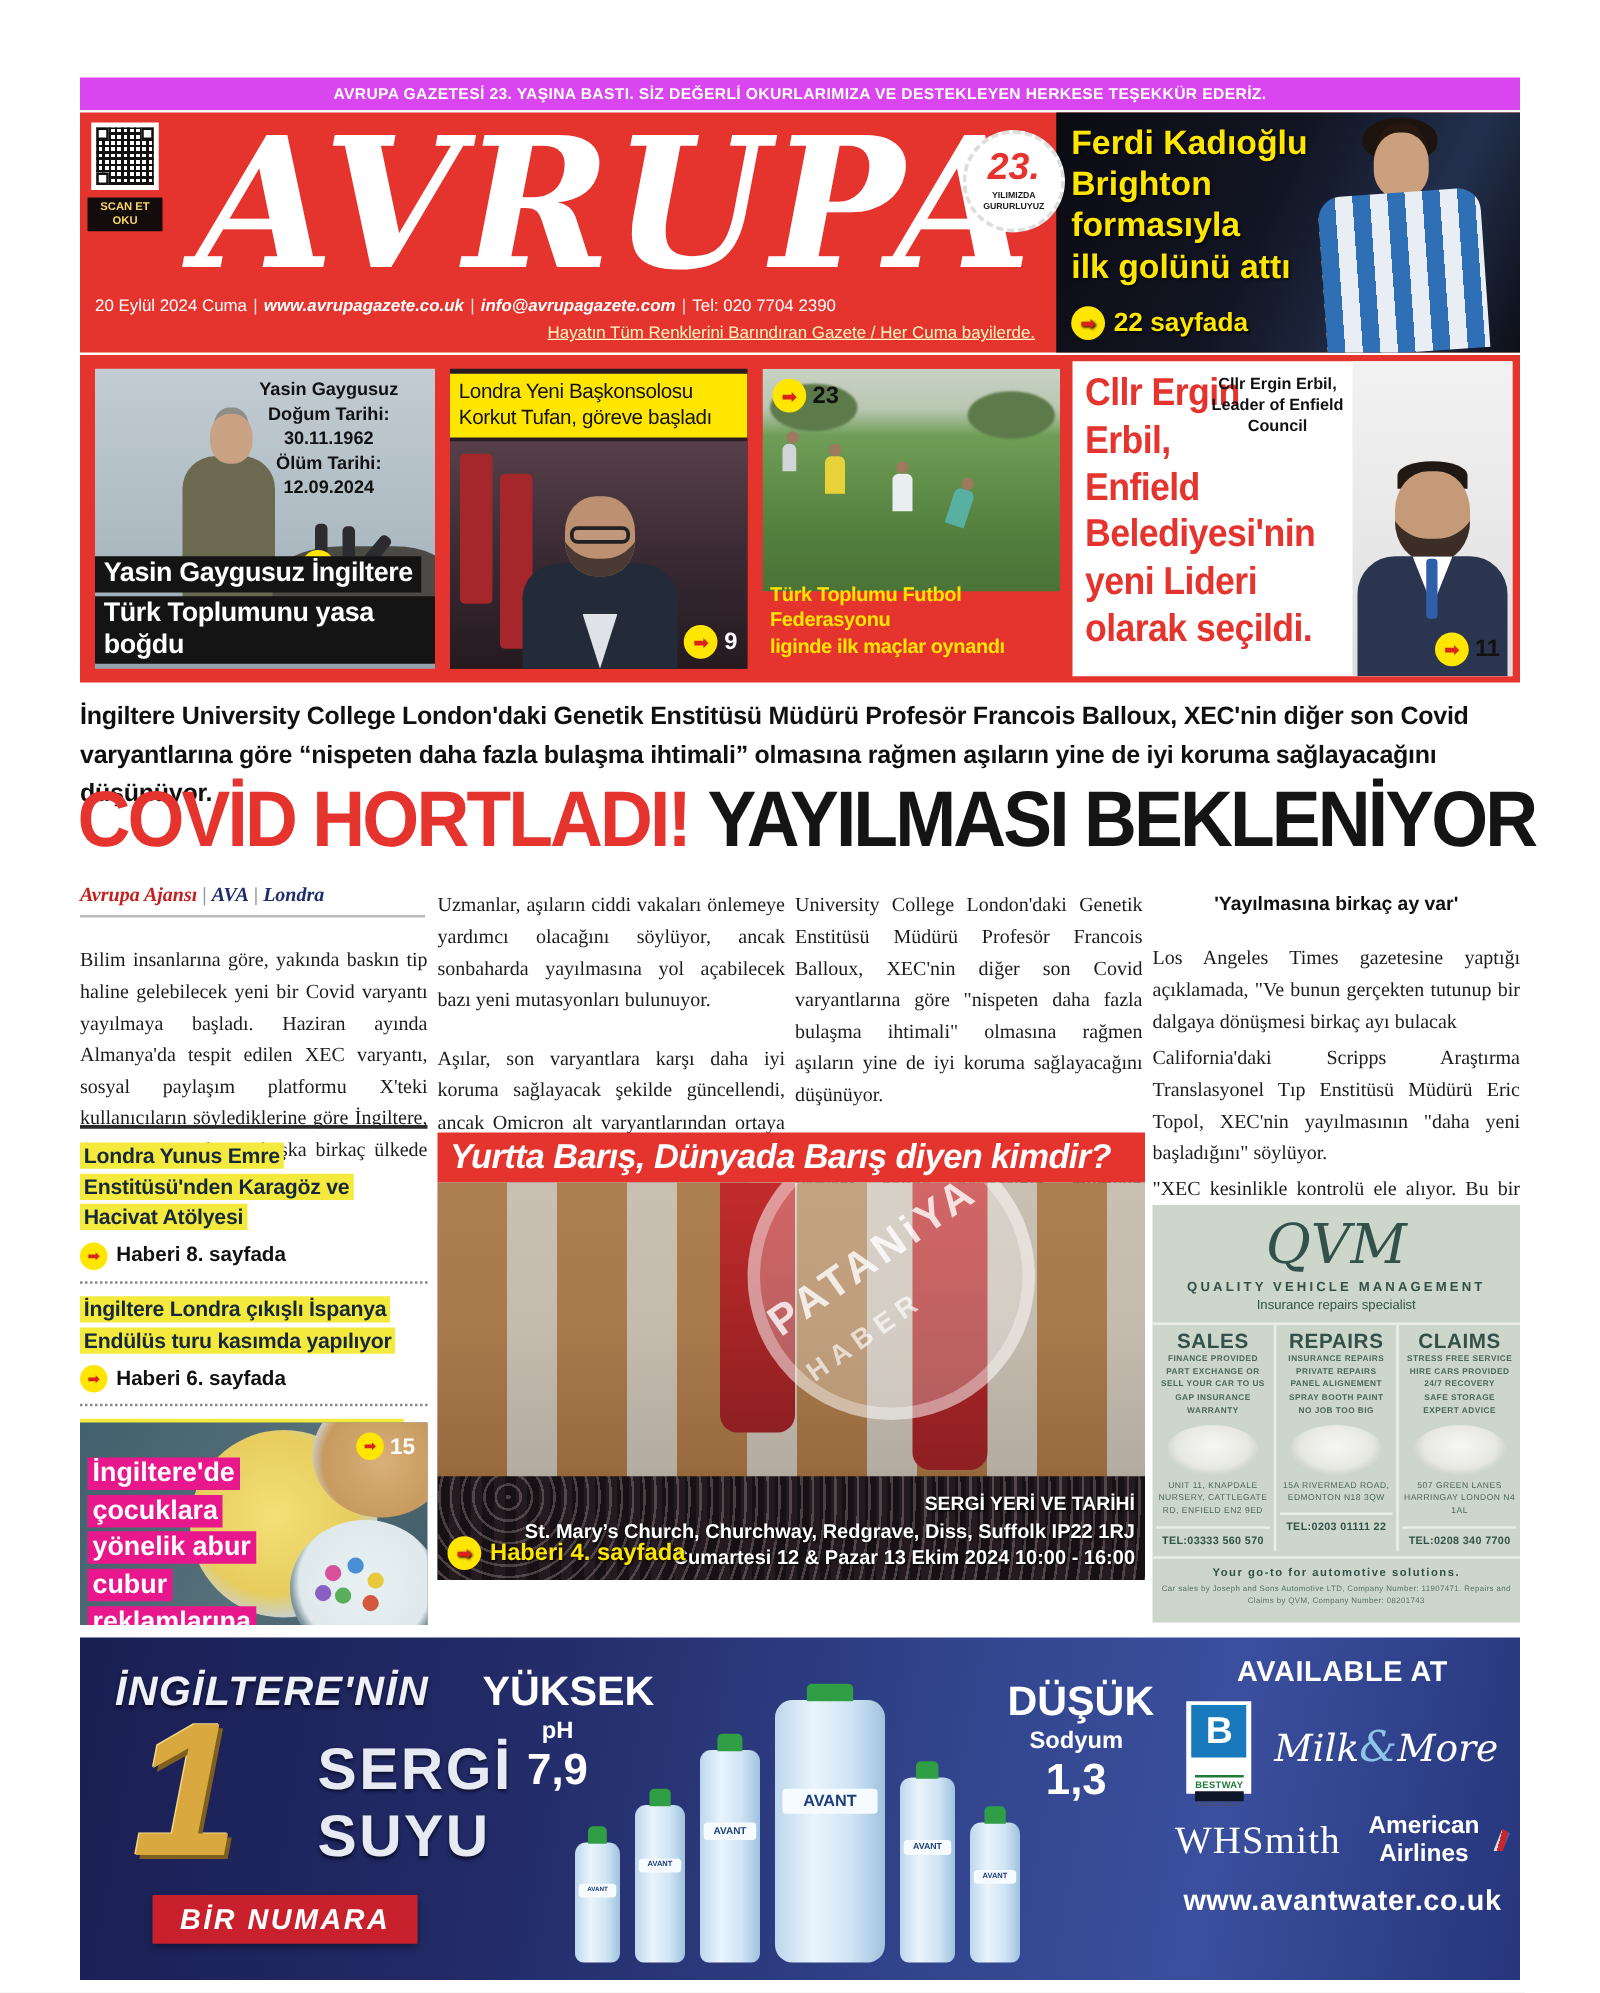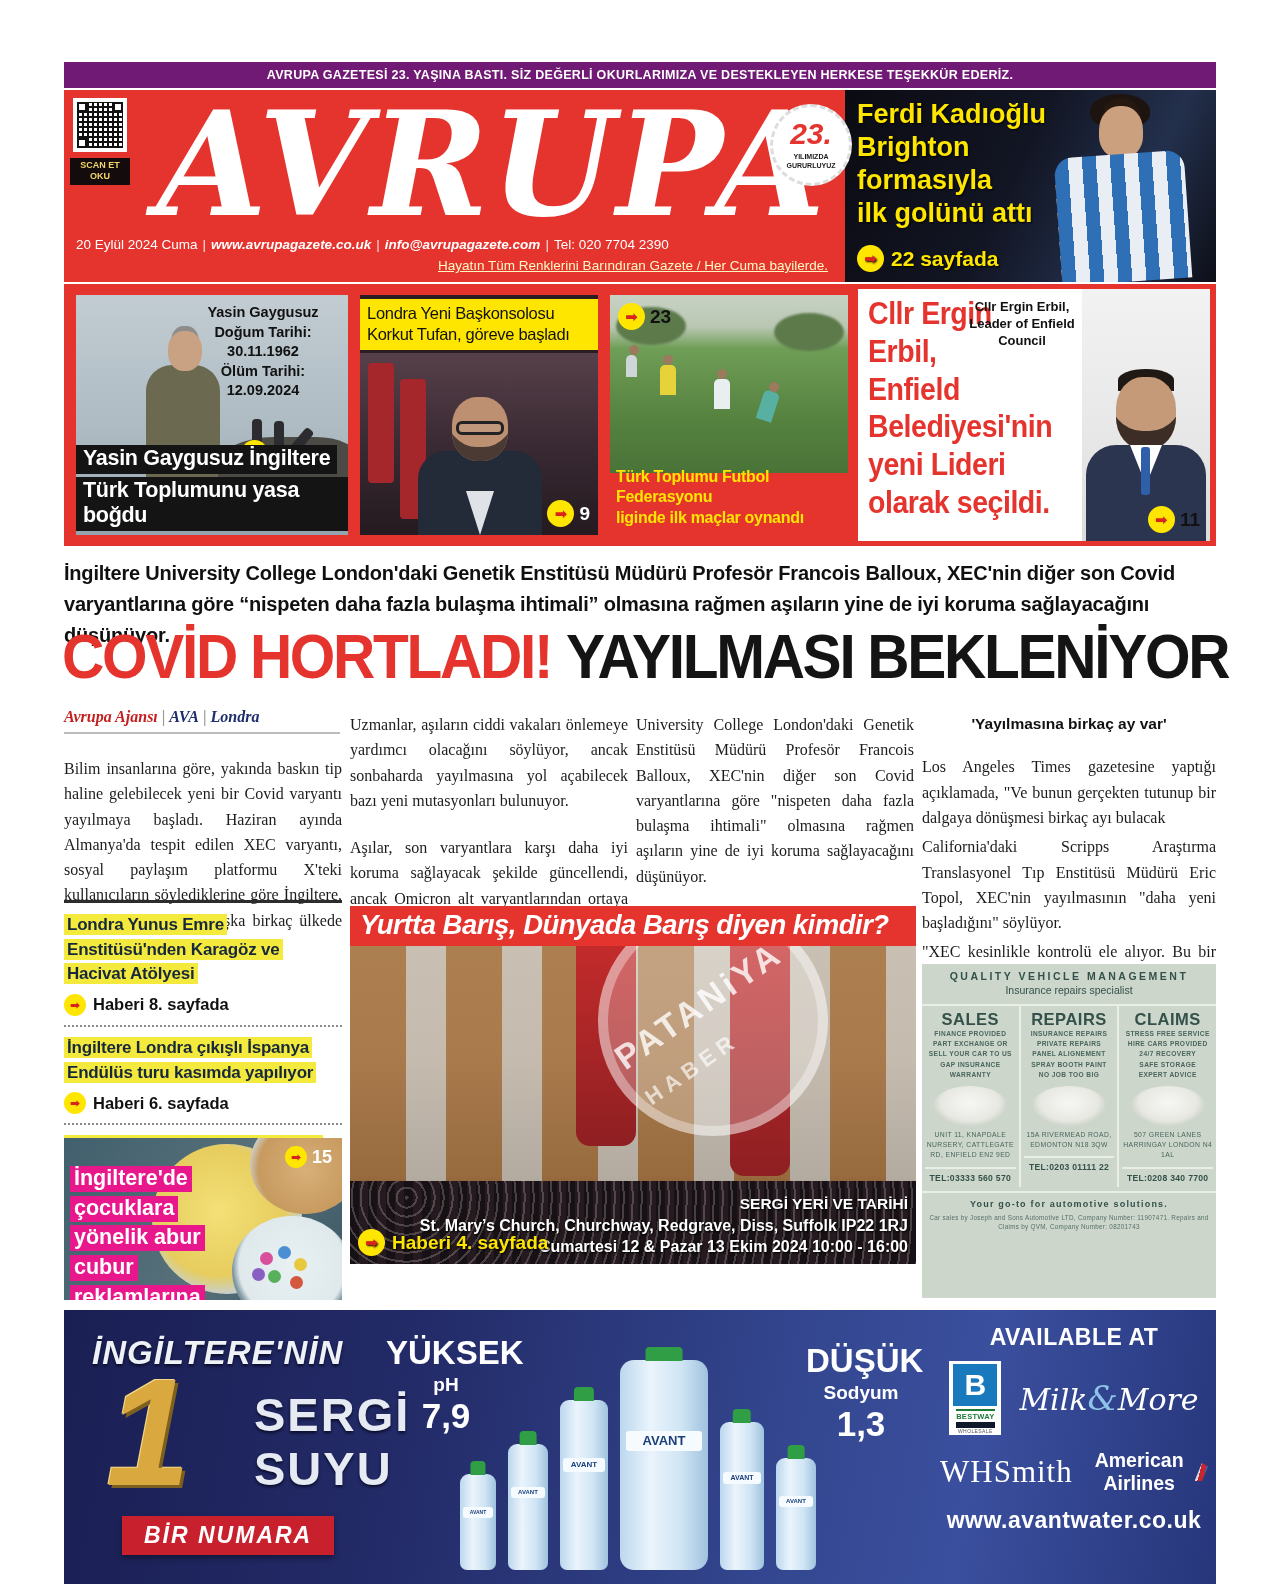--- a/index.html
+++ b/index.html
@@ -1,21 +1,21 @@
 <!DOCTYPE html>
 <html><head>
 <meta charset="utf-8">
 <style>
   * { margin:0; padding:0; box-sizing:border-box; }
   body { background:#e9e9e9; font-family:"Liberation Sans", sans-serif; }
   .page { position:relative; width:1280px; height:1594px; background:#fff; margin:0 auto; overflow:hidden; }
 
   
   .top-banner { position:absolute; left:64px; top:62px; width:1152px; height:26px;
-    background:#701a75; color:#fff; font-size:12.5px; font-weight:bold; letter-spacing:.3px;
+    background:#d946ef; color:#fff; font-size:12.5px; font-weight:bold; letter-spacing:.3px;
     display:flex; align-items:center; justify-content:center; }
 
   
   .masthead { position:absolute; left:64px; top:90px; width:1152px; height:192px; background:#e5342e; }
   .qr-box { position:absolute; left:9px; top:8px; width:54px; height:54px; background:#fff; padding:4px; }
   .qr-inner { width:100%; height:100%; position:relative;
     background:
       repeating-linear-gradient(0deg,#111 0 2px,transparent 2px 5px),
       repeating-linear-gradient(90deg,#111 0 2px,#fff 2px 5px); }
   .qr-corner { position:absolute; width:10px; height:10px; border:2.5px solid #111; background:#fff; }
@@ -234,21 +234,21 @@
     width:42%; height:14px; border-radius:4px 4px 0 0; background:#2f9e44; }
   .bottle-label { position:absolute; left:7%; top:34%; width:86%; background:#f6fbff; border-radius:3px;
     text-align:center; color:#1c3f7a; font-weight:900; padding:2px 0 3px; }
   .b1{width:36px;height:96px}.b2{width:40px;height:126px}.b3{width:48px;height:170px}
   .b4{width:88px;height:210px;border-radius:14px}.b5{width:44px;height:148px}.b6{width:40px;height:112px}
   .av-right { position:absolute; left:876px; top:14px; width:268px; text-align:center; color:#fff; }
   .av-avail { font-weight:900; font-size:23px; letter-spacing:.5px; }
   .av-logos1 { display:flex; align-items:center; justify-content:center; gap:18px; margin-top:10px; }
   .bw-logo { width:52px; height:74px; background:#fff; display:flex; flex-direction:column; align-items:center; padding-top:3px; }
   .bw-b { width:44px; height:42px; background:#1879bd; color:#fff; font-weight:900; font-size:30px; line-height:42px; }
-  .bw-t1 { color:#1f7a38; font-weight:900; font-size:7.5px; margin-top:3px; letter-spacing:.3px; border-top:2px solid #1f7a38; border-bottom:6px solid #0f172a; padding:1px 0; }
+  .bw-t1 { color:#1f7a38; font-weight:900; font-size:7.5px; margin-top:14px; letter-spacing:.3px; border-top:2px solid #1f7a38; border-bottom:8px solid #0f172a; padding:1px 0; }
   .bw-t2 { color:#555; font-size:5px; letter-spacing:.4px; }
   .milk { font-family:"DejaVu Serif", serif; font-style:italic; font-size:30px; color:#fff; }
   .milk .amp { color:#8ec4e8; font-size:34px; }
   .av-logos2 { display:flex; align-items:center; justify-content:center; gap:16px; margin-top:14px; }
   .whs { font-family:"Liberation Serif", serif; font-size:31px; color:#fff; letter-spacing:1px; }
   .aa { font-weight:bold; font-size:19.5px; color:#fff; display:flex; align-items:center; gap:5px; }
   .aa-flag { width:22px; height:18px; background:linear-gradient(105deg,#d8dce6 0 40%,#c9252d 40% 70%,#2a6fbd 70%); 
     clip-path:polygon(0 100%, 55% 0, 100% 20%, 55% 100%); }
   .av-url { font-weight:900; font-size:23px; margin-top:12px; letter-spacing:.5px; }
 </style>
@@ -479,20 +479,21 @@
         <span>Cumartesi 12 &amp; Pazar 13 Ekim 2024 10:00 - 16:00</span>
       </div>
       <div class="peace-page">
         <span class="pagebadge">➡</span>
         <span>Haberi 4. sayfada</span>
       </div>
     </div>
   </div>
 
   <div class="qvm">
+    <div class="qvm-logo">QVM</div>
     <div class="qvm-name">QUALITY VEHICLE MANAGEMENT</div>
     <div class="qvm-sub">Insurance repairs specialist</div>
     <div class="qvm-cols">
       <div class="qvm-col">
         <div class="qvm-colh">SALES</div>
         <div class="qvm-item">FINANCE PROVIDED</div>
         <div class="qvm-item">PART EXCHANGE OR</div>
         <div class="qvm-item">SELL YOUR CAR TO US</div>
         <div class="qvm-item">GAP INSURANCE</div>
         <div class="qvm-item">WARRANTY</div>

